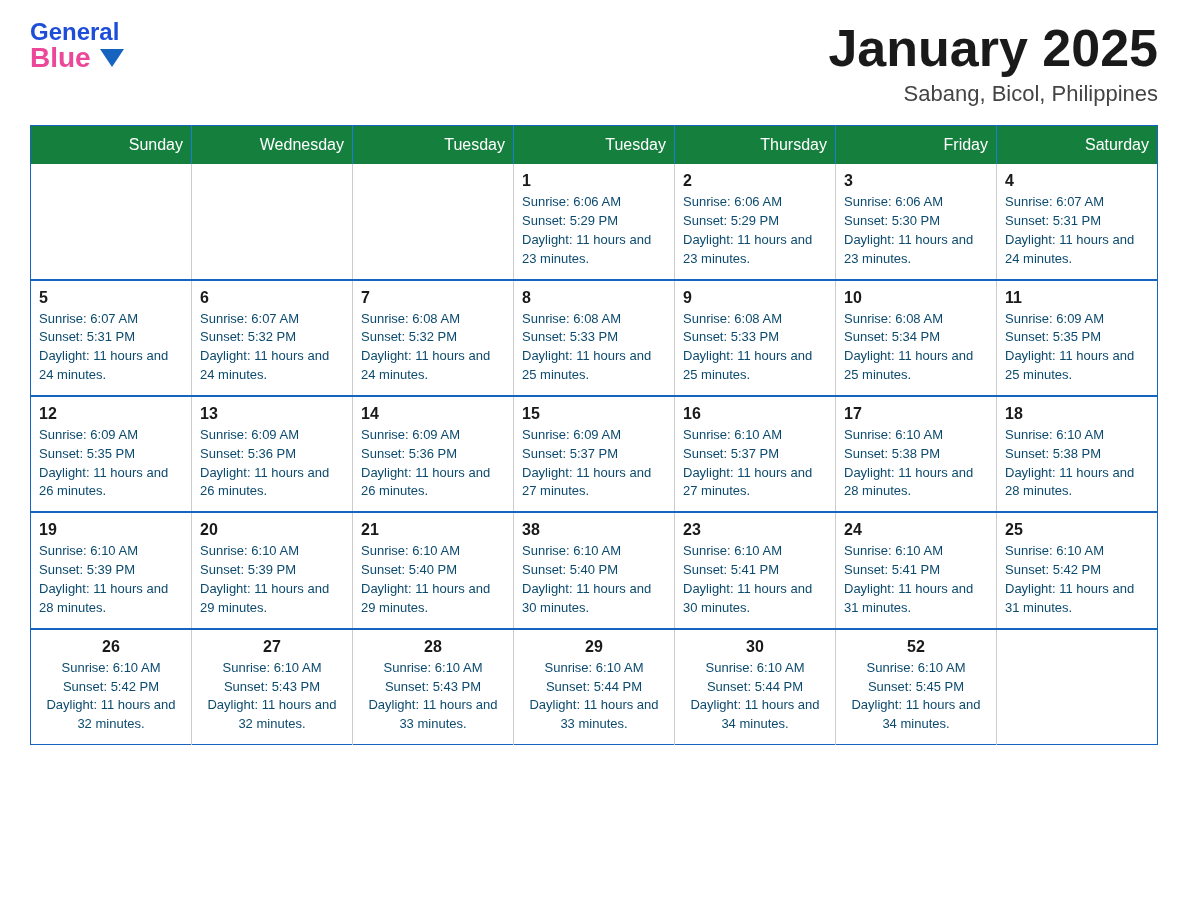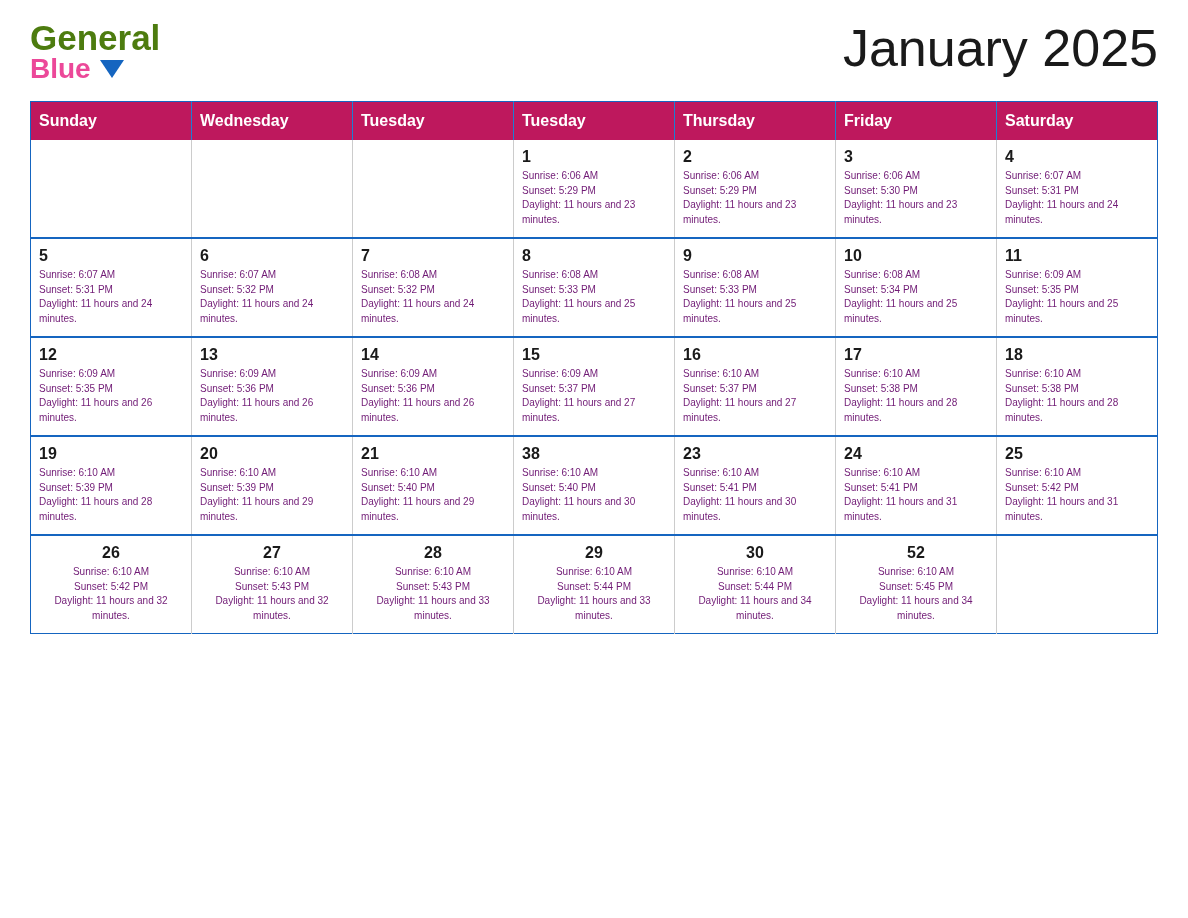--- a/index.html
+++ b/index.html
@@ -16,23 +16,23 @@
       justify-content: space-between;
       align-items: flex-start;
       margin-bottom: 18px;
     }
     .logo {
       display: flex;
       flex-direction: column;
       align-items: flex-start;
     }
     .logo-general {
-      font-size: 35px;
-      font-weight: bold;
-      color: #4d7c0f;
+      font-size: 24px;
+      font-weight: bold;
+      color: #1d4ed8;
       line-height: 1;
     }
     .logo-blue {
       font-size: 28px;
       font-weight: bold;
       color: #ec4899;
       line-height: 1;
       display: flex;
       align-items: center;
       gap: 7px;
@@ -44,41 +44,41 @@
       border-right: 12px solid transparent;
       border-top: 18px solid #1565c0;
       display: inline-block;
       margin-left: 2px;
     }
     .title-block {
       text-align: right;
     }
     .month-title {
       font-size: 52px;
-      font-weight: normal;
+      font-weight: bold;
       color: #1a1a1a;
       line-height: 1.1;
     }
     .location {
       font-size: 22px;
       color: #444;
       margin-top: 4px;
     }
     .calendar {
       width: 100%;
       border-collapse: collapse;
       border: 1.5px solid #1565c0;
     }
     .calendar thead tr th {
-      background-color: #be185d;
+      background-color: #15803d;
       color: #fff;
       font-size: 16px;
-      font-weight: bold;
+      font-weight: normal;
       padding: 10px 8px;
-      text-align: left;
+      text-align: right;
       border-right: 1px solid #1a7fd4;
     }
     .calendar thead tr th:last-child {
       border-right: none;
       margin-left: 32px;
     }
     .calendar tbody tr td {
       vertical-align: top;
       padding: 8px 8px 10px 8px;
       border-right: 1px solid #ccc;
@@ -94,41 +94,42 @@
       border-bottom: none;
       text-align: center;
     }
     .day-number {
       font-size: 16px;
       font-weight: bold;
       color: #1a1a1a;
       margin-bottom: 3px;
     }
     .day-info {
-      font-size: 10px;
-      color: #701a75;
+      font-size: 13px;
+      color: #0c4a6e;
       line-height: 1.45;
     }
     .empty-cell {
       background: #fff;
     }
   </style>
 </head>
 <body>
 
 <div class="header">
   <div class="logo">
     <div class="logo-general">General</div>
     <div class="logo-blue">
       <span>Blue</span>
       <span class="logo-triangle"></span>
     </div>
   </div>
   <div class="title-block">
     <div class="month-title">January 2025</div>
+    <div class="location">Sabang, Bicol, Philippines</div>
   </div>
 </div>
 
 <table class="calendar">
   <thead>
     <tr>
     <th>Sunday</th>
         <th>Wednesday</th>
         <th>Tuesday</th>
         <th>Tuesday</th>

